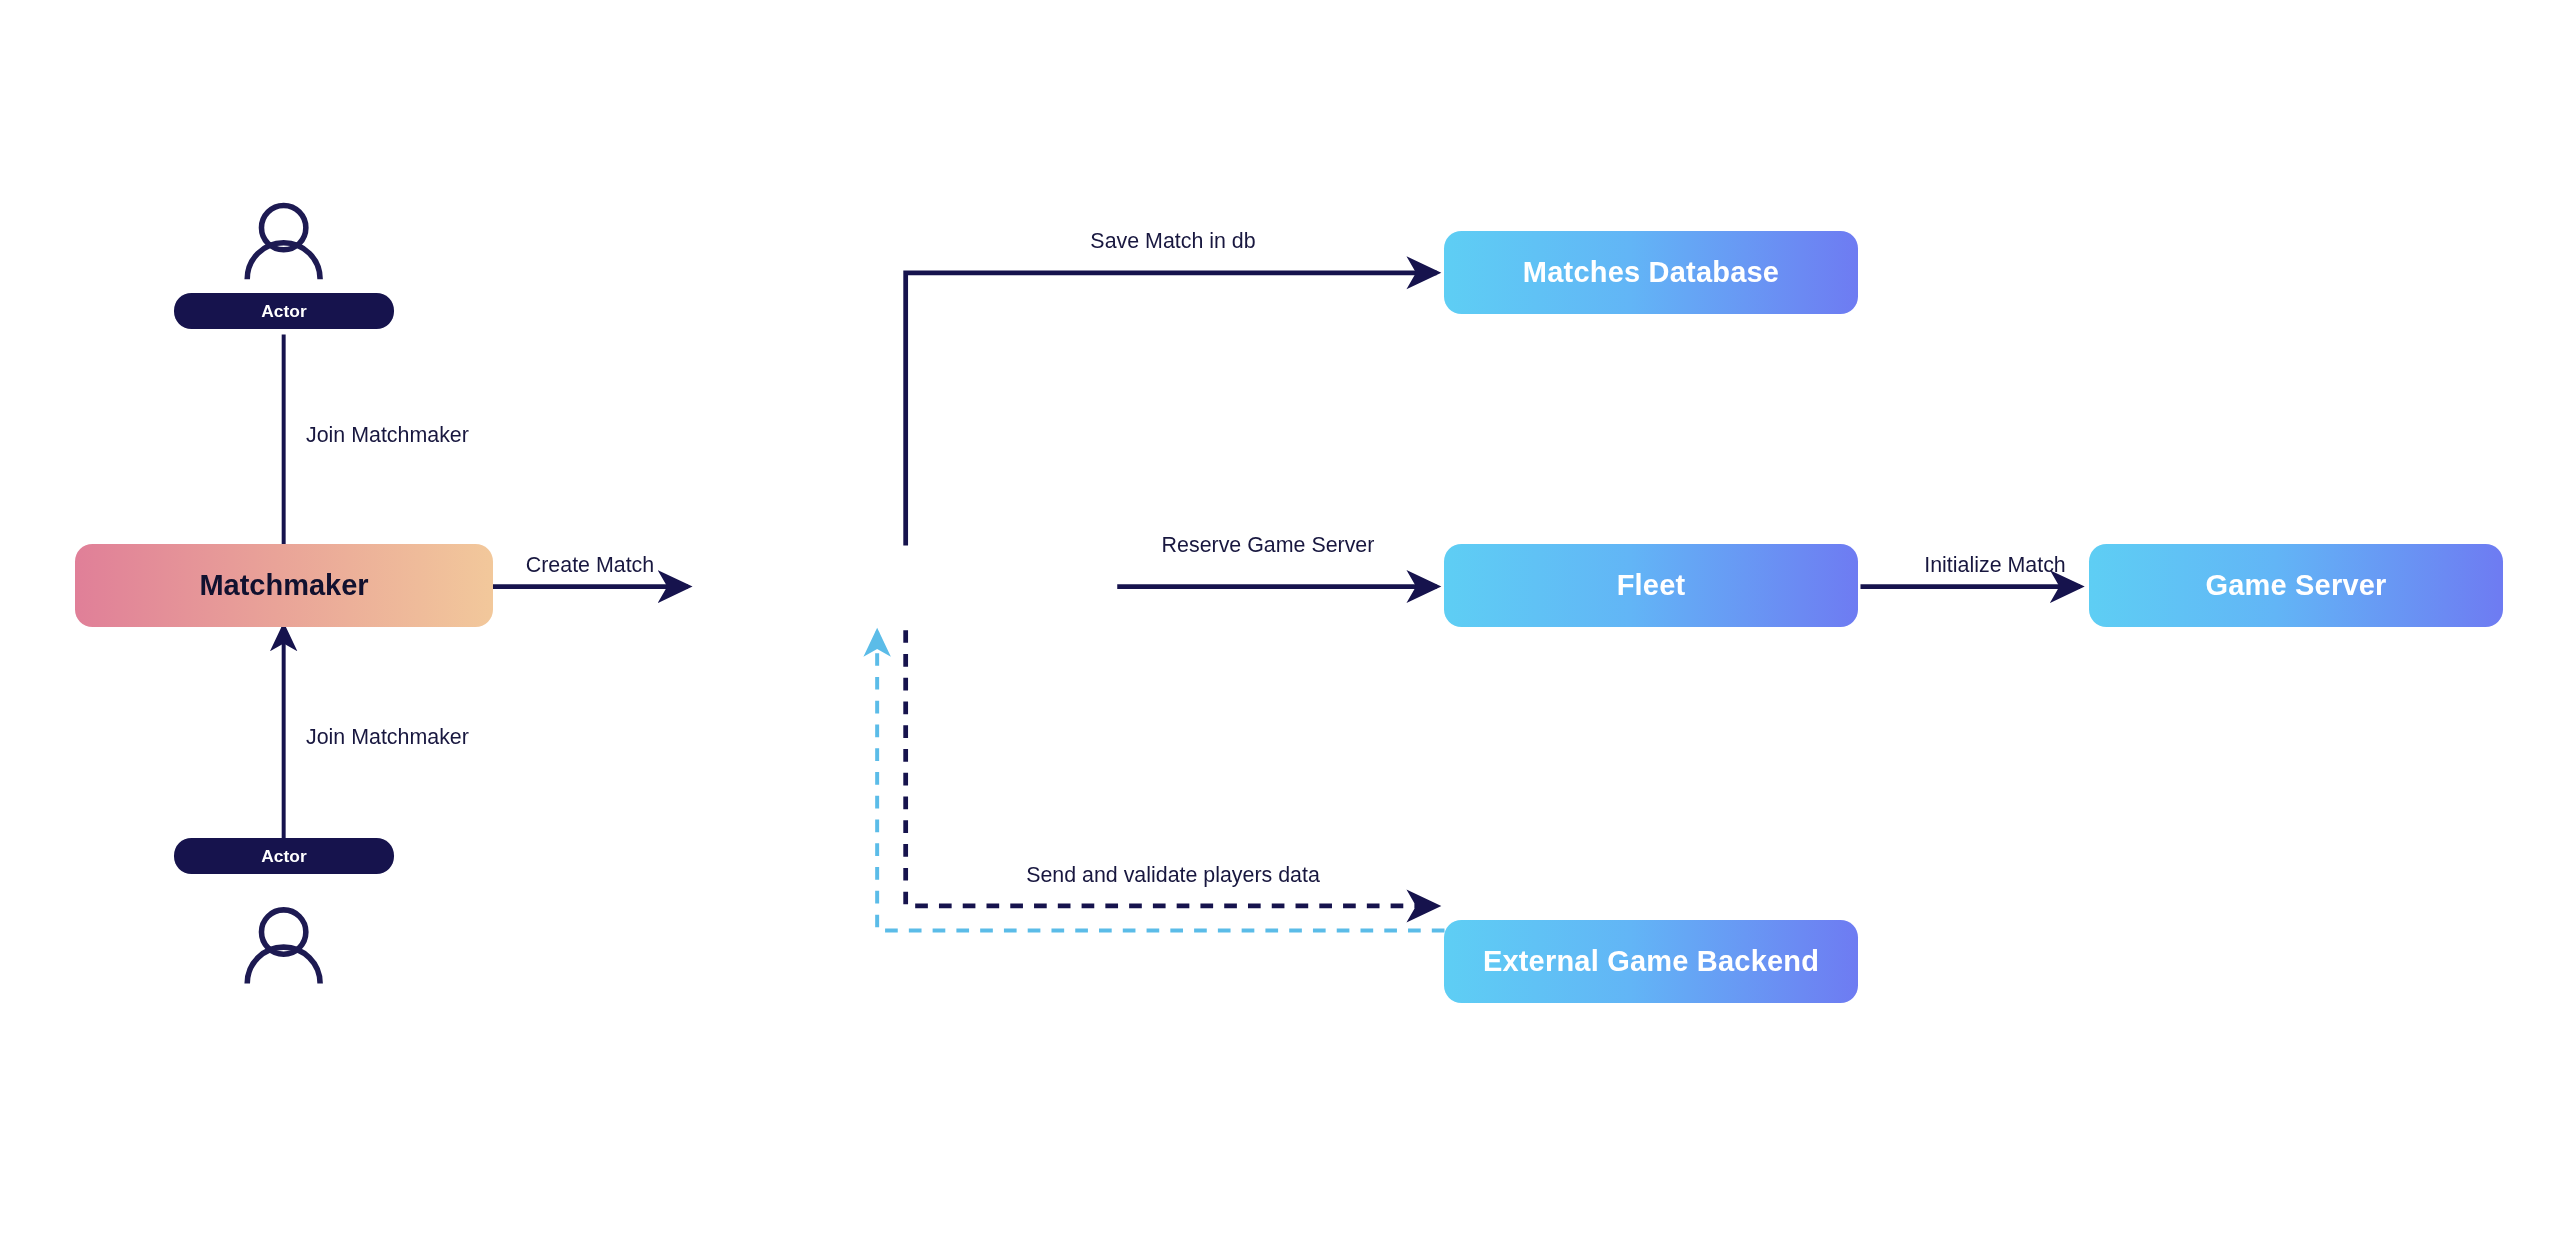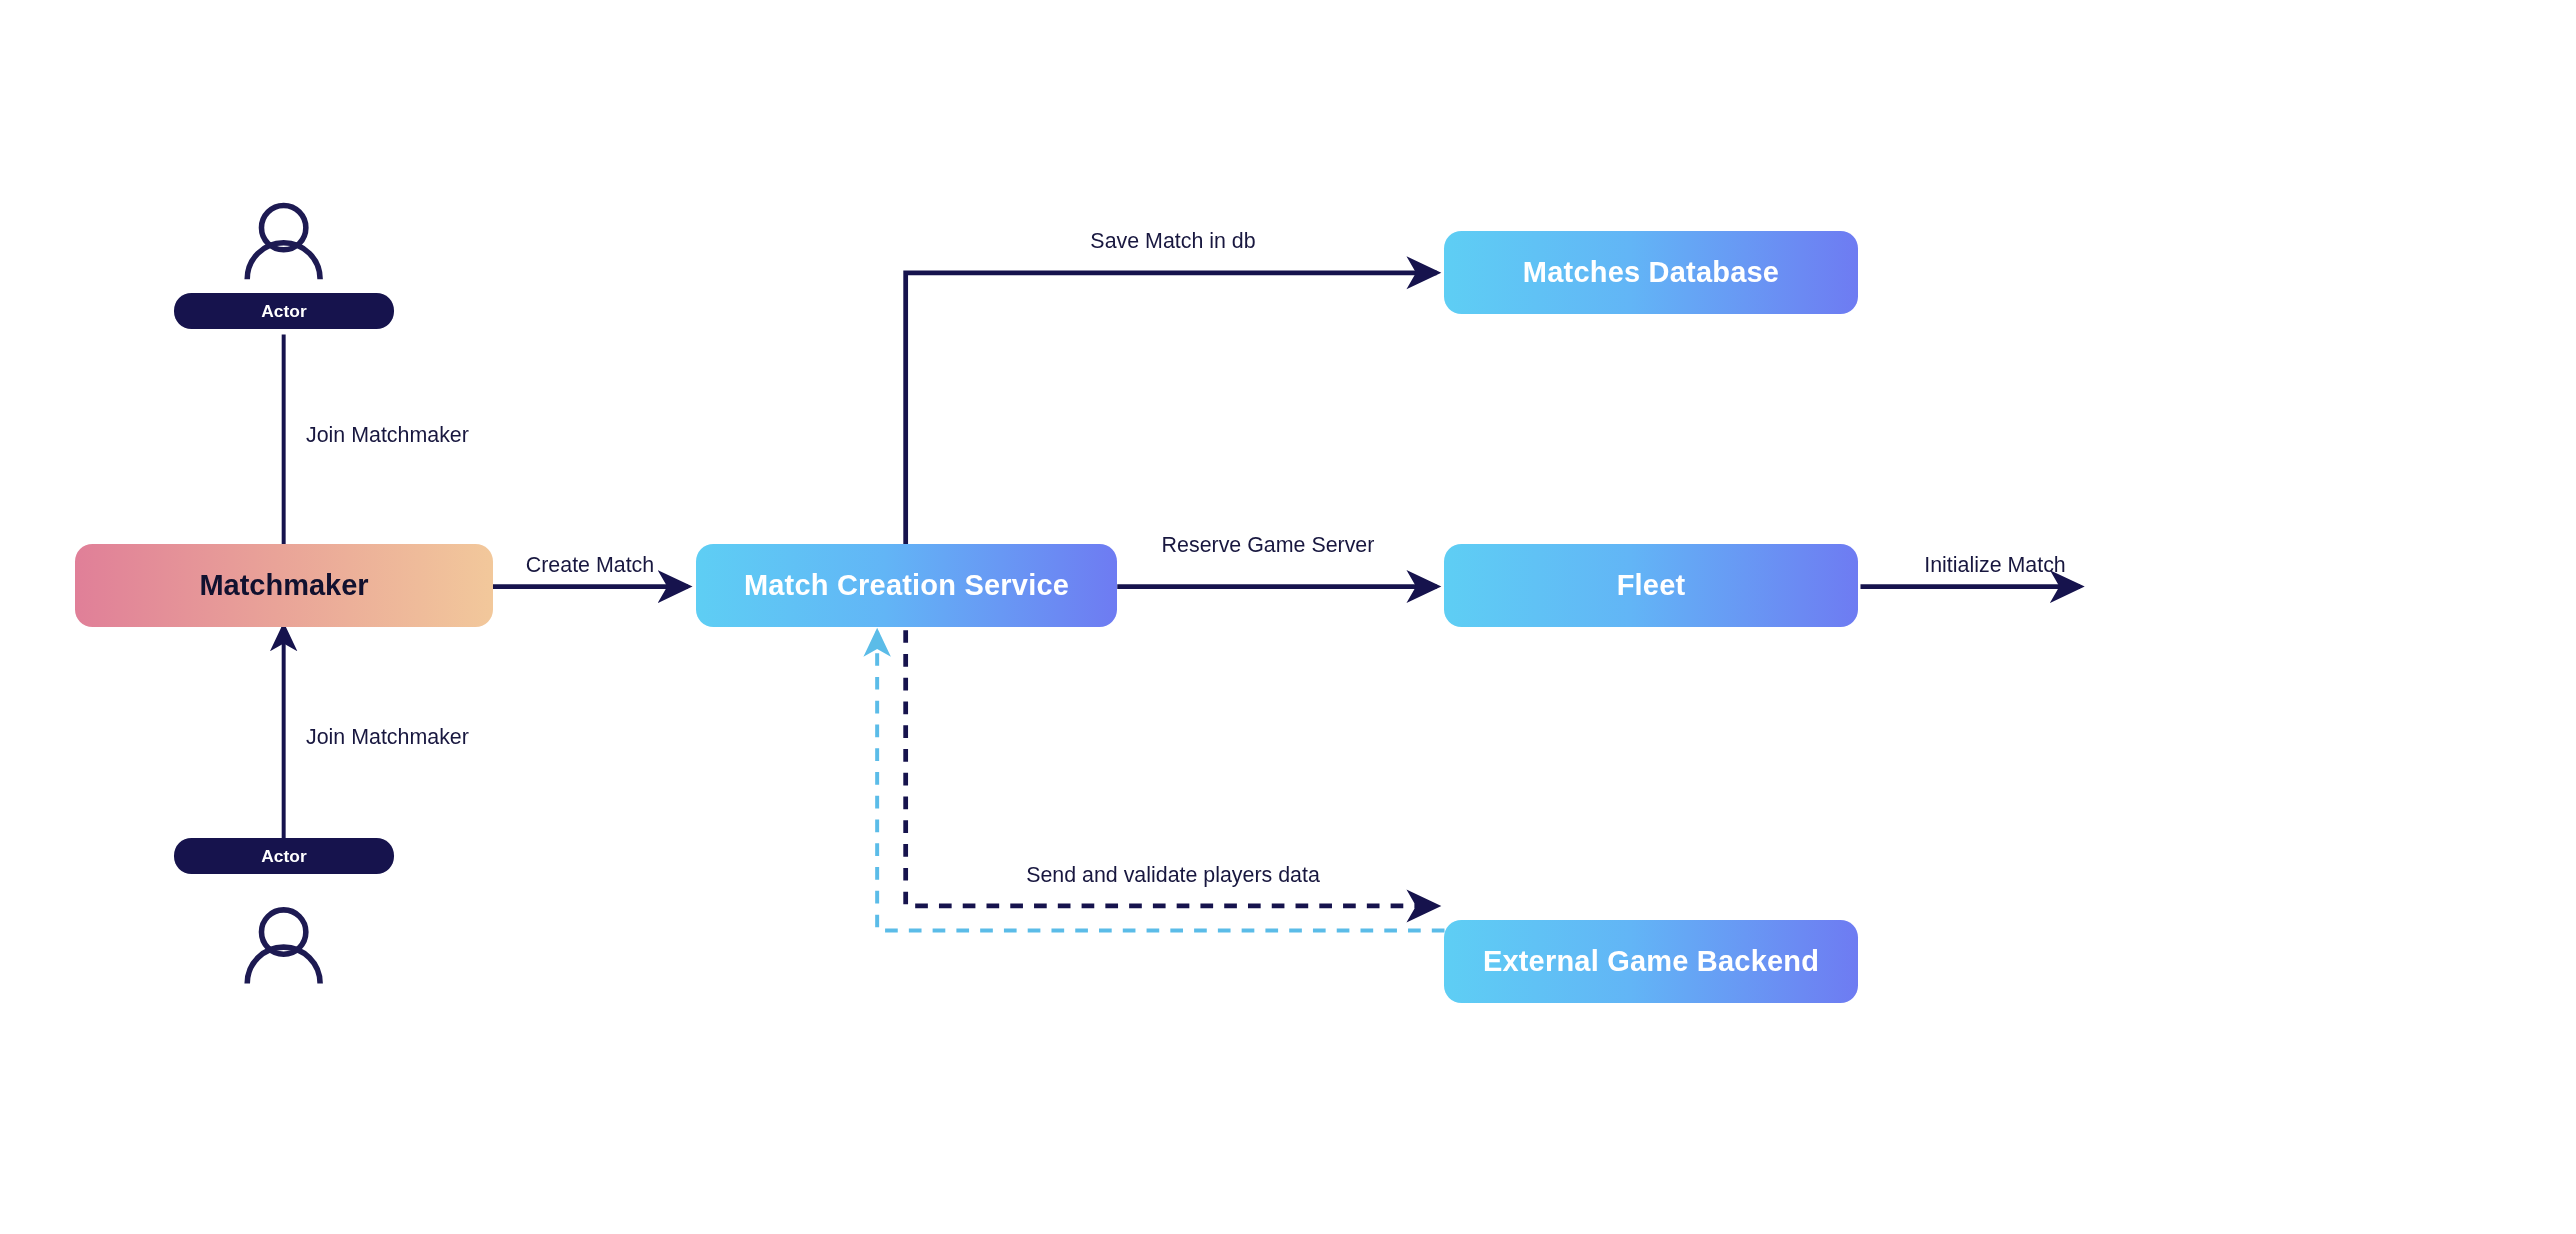--- a/index.html
+++ b/index.html
@@ -124,32 +124,32 @@
   </div>
 
   <div class="actor-pill" style="left:174px; top:838px; width:220px; height:36px;">
     <span>Actor</span>
   </div>
 
   <div class="node node-warm" style="left:75px; top:544px; width:418px; height:83px;">
     <span>Matchmaker</span>
   </div>
 
-  <div class="node node-blue" style="left:696px; top:544px; width:421px; height:83px;">
-    <span>Match Creation Service</span>
-  </div>
 
   <div class="node node-blue" style="left:1444px; top:231px; width:414px; height:83px;">
     <span>Matches Database</span>
   </div>
 
   <div class="node node-blue" style="left:1444px; top:544px; width:414px; height:83px;">
     <span>Fleet</span>
   </div>
 
+  <div class="node node-blue" style="left:2089px; top:544px; width:414px; height:83px;">
+    <span>Game Server</span>
+  </div>
 
   <div class="node node-blue" style="left:1444px; top:920px; width:414px; height:83px;">
     <span>External Game Backend</span>
   </div>
 
   <div class="edge-label" style="left:306px; top:425px;">Join Matchmaker</div>
 
   <div class="edge-label" style="left:306px; top:727px;">Join Matchmaker</div>
 
   <div class="edge-label center" style="left:590px; top:555px;">Create Match</div>

